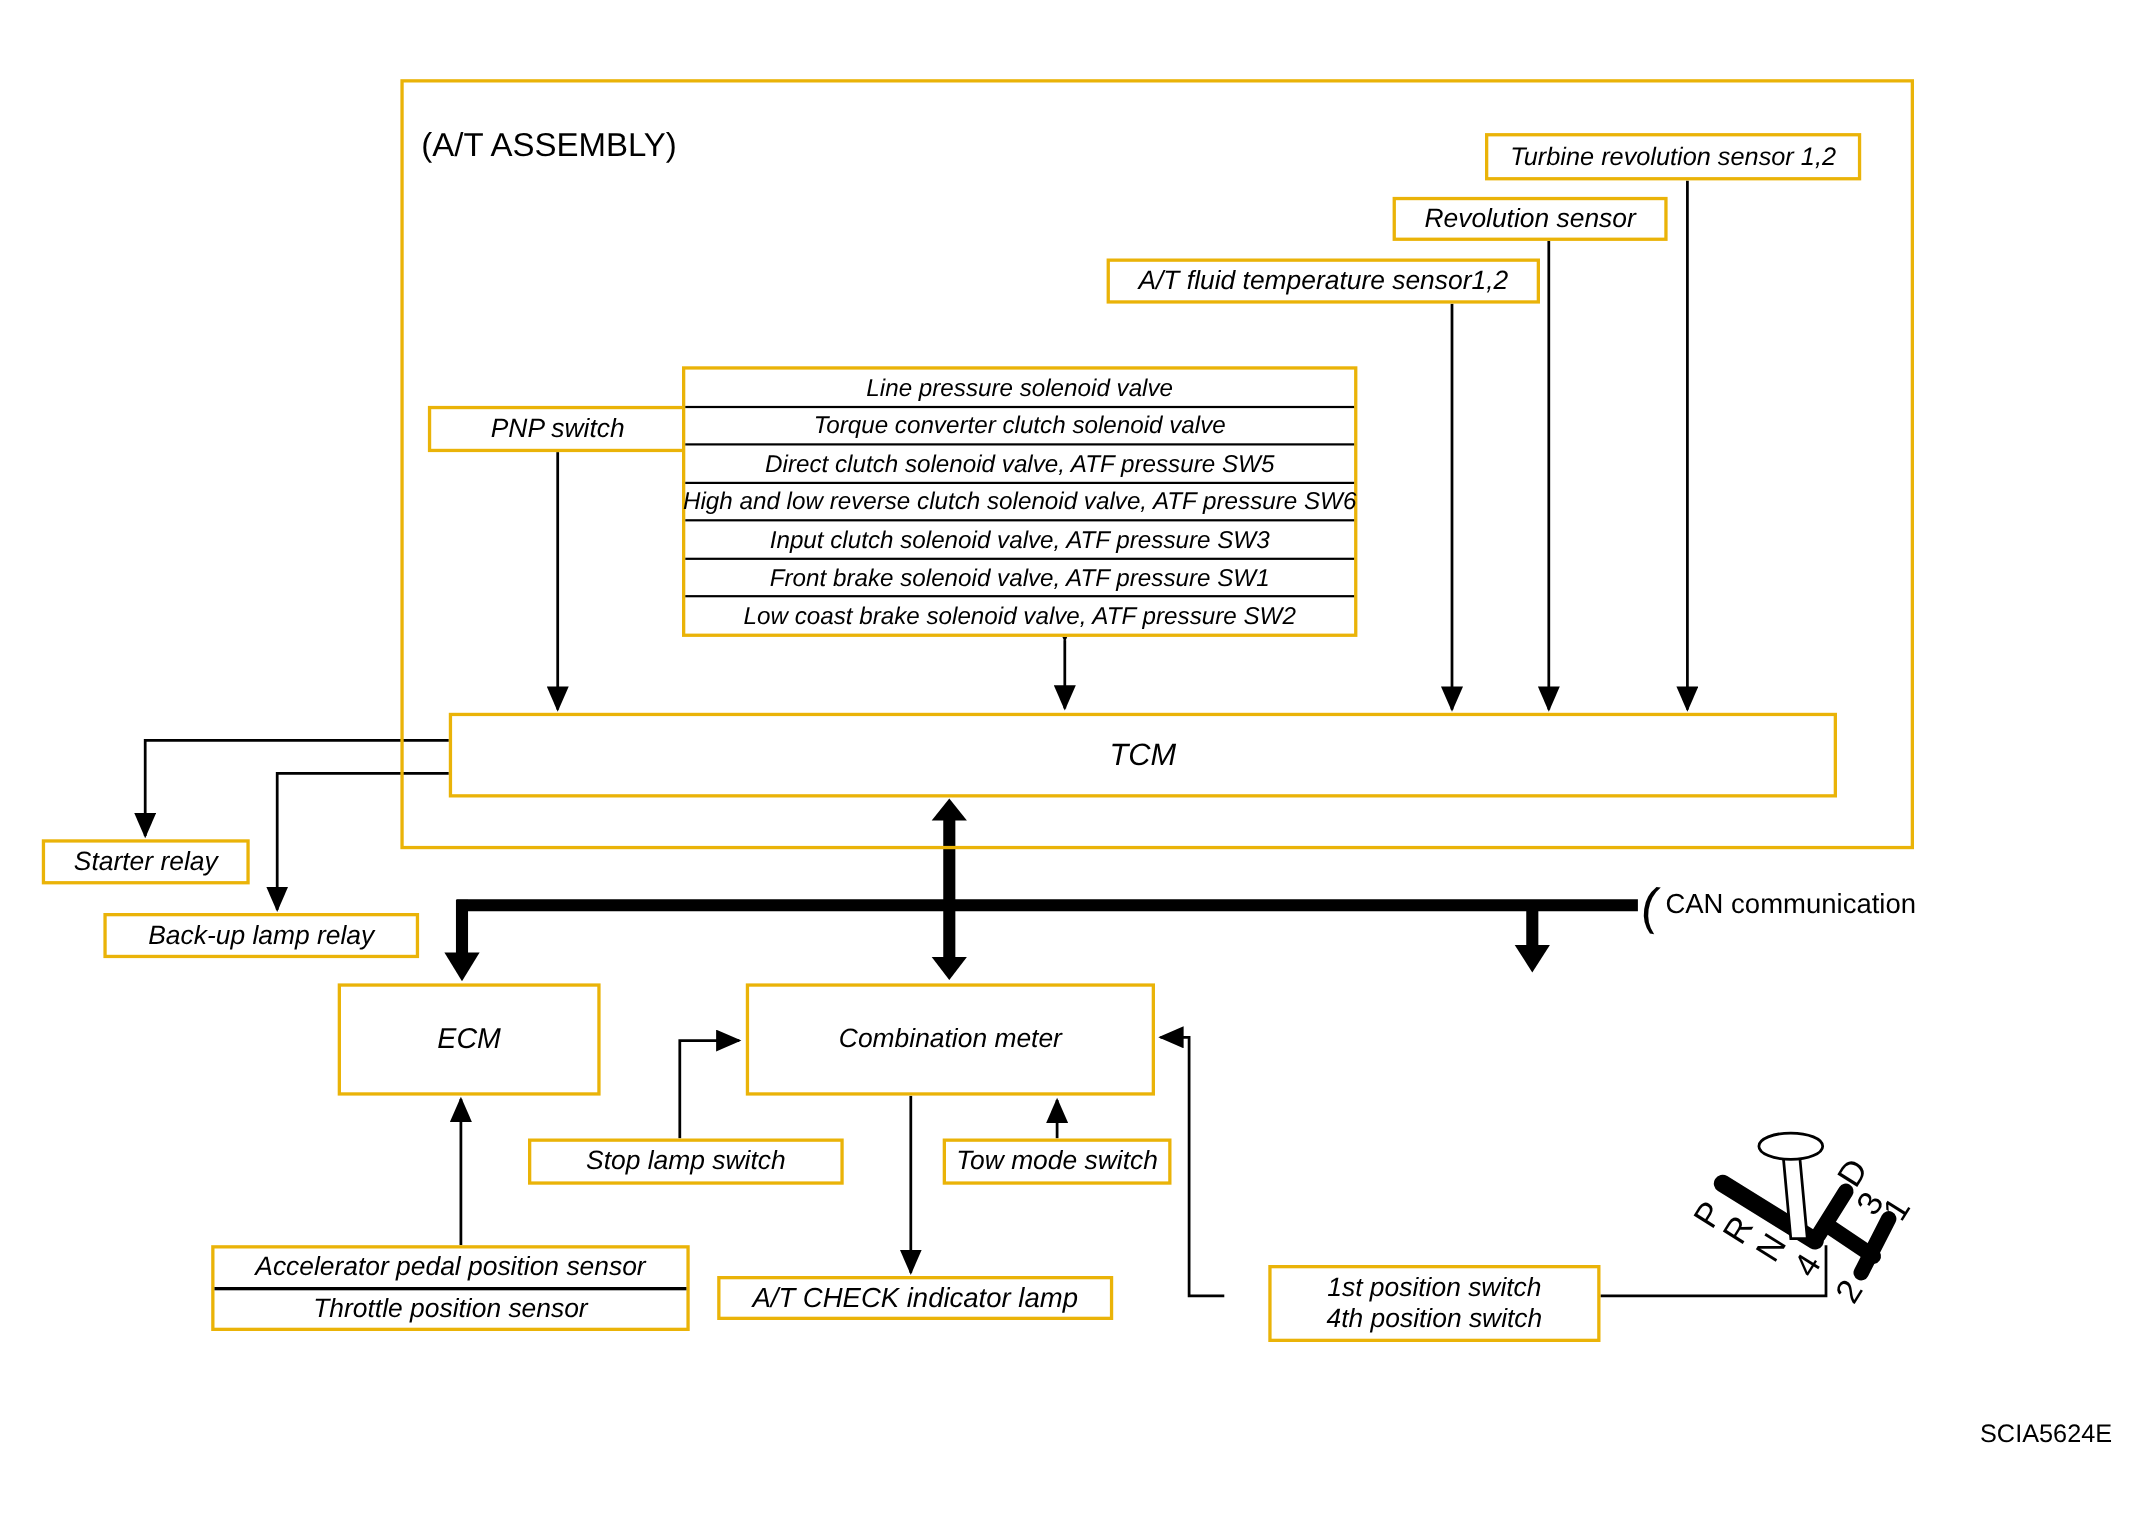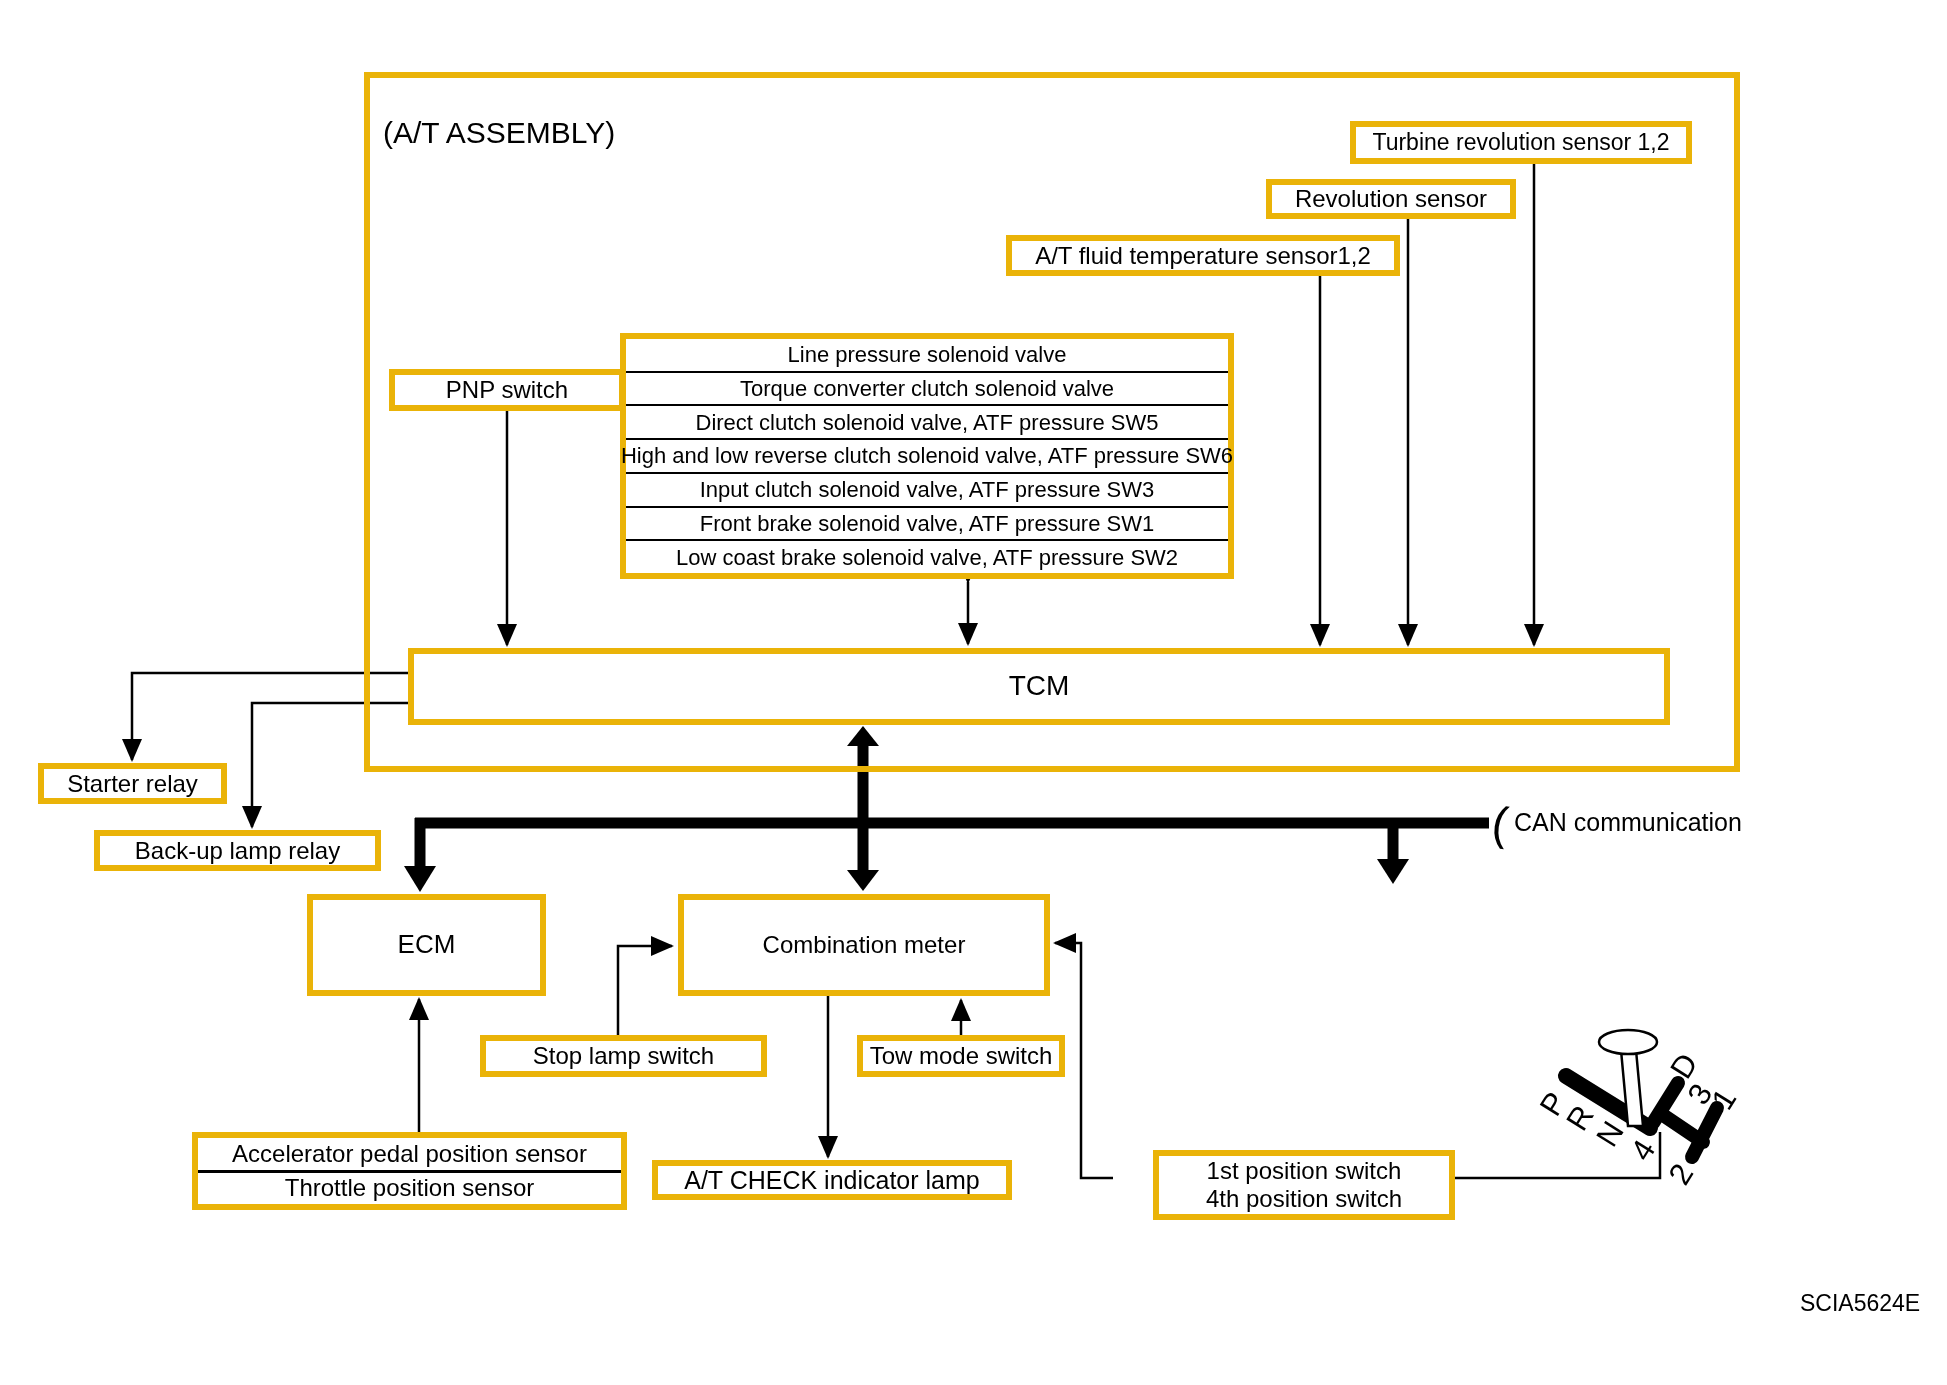--- a/index.html
+++ b/index.html
@@ -7,28 +7,29 @@
     position:relative;
     width:1947px;height:1385px;
     background:#ffffff;
     font-family:"Liberation Sans","DejaVu Sans",sans-serif;
     color:#000;
     overflow:hidden;
   }
   .layer{position:absolute;left:0;top:0;z-index:1;}
   .box{
     position:absolute;
-    border:6px solid #eab308;
+    border:3px solid #eab308;
     background:#fff;
     display:flex;align-items:center;justify-content:center;
     text-align:center;
     font-size:24px;line-height:1.15;
     box-sizing:border-box;
     z-index:2;
     white-space:nowrap;
+    font-style:italic;
   }
   .box.transparent{background:transparent;}
   .box.col{flex-direction:column;}
   .stack{flex-direction:column;align-items:stretch;padding:0;}
   .stack .row{
     flex:1;display:flex;align-items:center;justify-content:center;
     border-bottom:2px solid #000;
     font-size:22px;white-space:nowrap;
   }
   .stack .row:last-child{border-bottom:none;}

